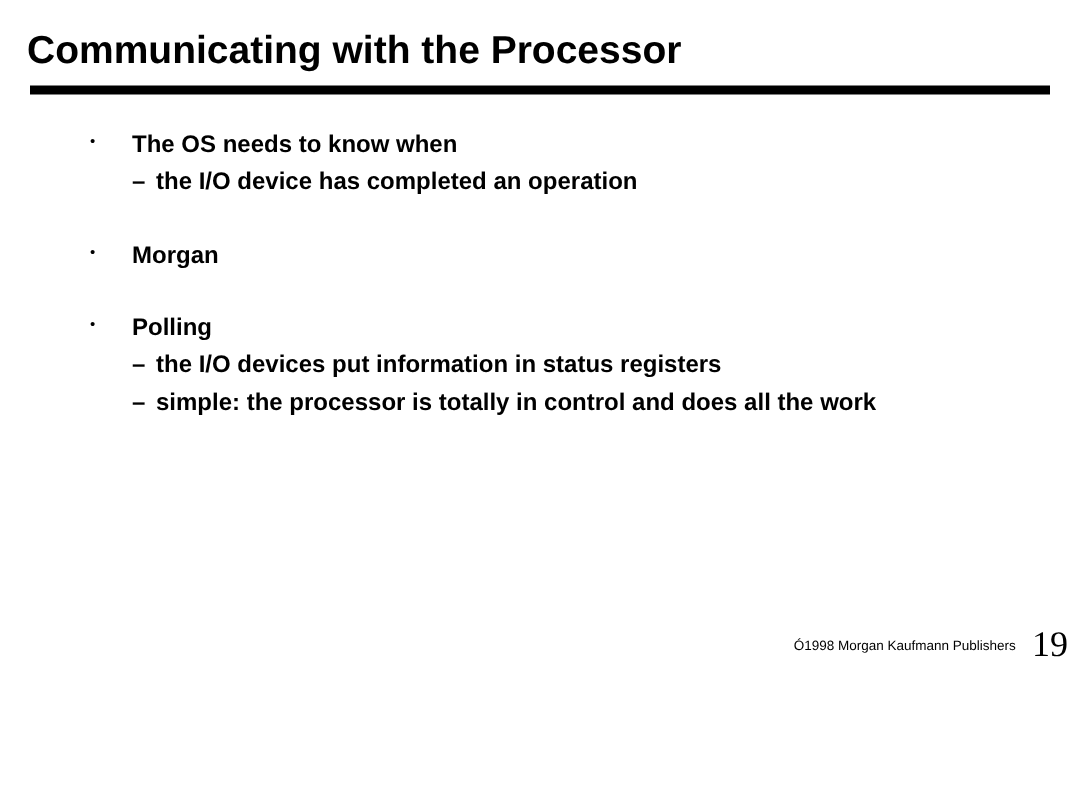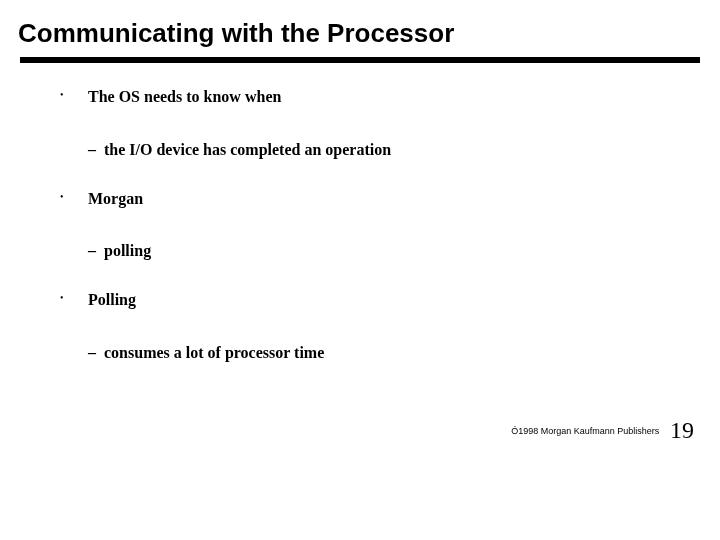--- a/index.html
+++ b/index.html
@@ -1,51 +1,51 @@
 <!DOCTYPE html>
 <html><head>
 <meta charset="utf-8">
 <style>
   * { margin: 0; padding: 0; box-sizing: border-box; }
   html, body { width: 720px; height: 540px; background: #fff; font-family: Arial, Helvetica, sans-serif; color: #000; }
   .slide { position: relative; width: 720px; height: 460px; }
   .title { font-size: 26px; font-weight: bold; padding: 18px 0 8px 18px; }
   .rule { height: 6px; background: #000; margin: 0 20px 22px 20px; }
-  .content { padding: 0 32px 0 60px; font-family: Liberation Serif, serif; }
+  .content { padding: 0 32px 0 60px; }
   .section { margin-bottom: 24px; font-weight: bold; font-size: 16px; line-height: 1.55; }
   .lvl1 { position: relative; padding-left: 28px; }
   .lvl1::before { content: "•"; position: absolute; left: 0; top: 2px; font-size: 10px; font-weight: normal; }
-  .lvl2 { padding-left: 28px; margin-top: 28px; }
+  .lvl2 { padding-left: 28px; }
   .dash { display: inline-block; width: 16px; }
-  .footer { position: absolute; bottom: 16px; right: 26px; font-size: 10px; }
+  .footer { position: absolute; bottom: 16px; right: 8px; font-size: 10px; }
   .copyright { font-size: 9px; vertical-align: middle; }
   .pagenum { font-size: 24px; font-weight: normal; margin-left: 8px; vertical-align: middle; font-family: "Times New Roman", serif; }
 </style>
 </head>
 <body>
 
 <div class="slide">
   <div class="title">Communicating with the Processor</div>
   <div class="rule"></div>
 
   <div class="content">
 
     <div class="section">
       <div class="lvl1">The OS needs to know when</div>
       <div class="lvl2"><span class="dash">–</span><span>the I/O device has completed an operation</span></div>
     </div>
 
     <div class="section">
       <div class="lvl1">Morgan</div>
-      <div class="lvl2"><span class="dash">–</span><span>polling</span></div>
     </div>
 
     <div class="section">
       <div class="lvl1">Polling</div>
-      <div class="lvl2"><span class="dash">–</span><span>consumes a lot of processor time</span></div>
+      <div class="lvl2"><span class="dash">–</span><span>the I/O devices put information in status registers</span></div>
+      <div class="lvl2"><span class="dash">–</span><span>simple: the processor is totally in control and does all the work</span></div>
     </div>
 
   </div>
 
   <div class="footer">
     <span class="copyright">Ó1998 Morgan Kaufmann Publishers</span>
     <span class="pagenum">19</span>
   </div>
 </div>
 

